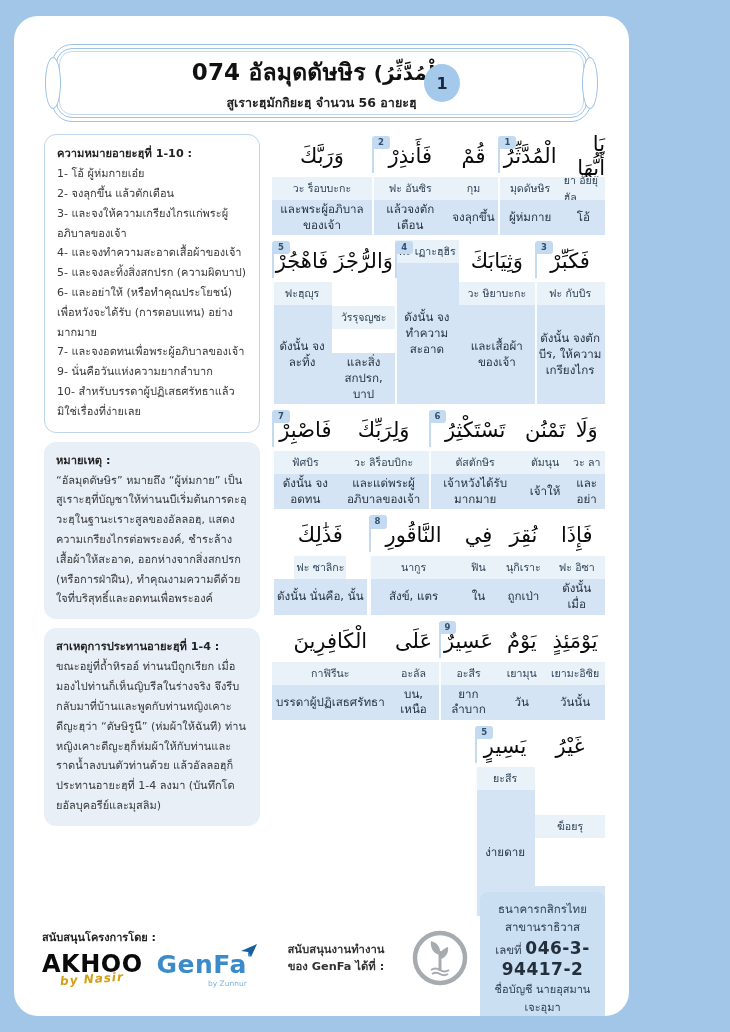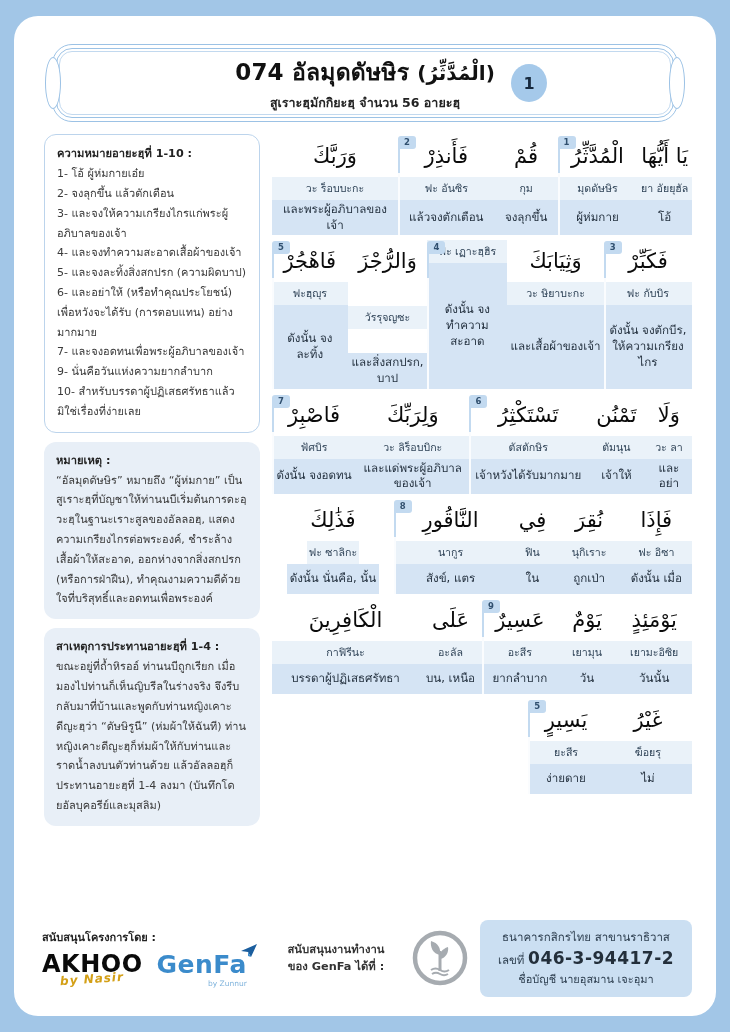--- a/index.html
+++ b/index.html
@@ -4,21 +4,21 @@
 <style>
   * { margin:0; padding:0; box-sizing:border-box; }
   html,body { width:730px; height:1032px; }
   body {
     background:#A2C6E7;
     font-family:"DejaVu Sans", sans-serif;
     position:relative;
     overflow:hidden;
   }
   .page {
-    position:absolute; left:14px; top:16px; width:702px; height:1000px;
+    position:absolute; left:14px; top:16px; width:615px; height:1000px;
     background:#ffffff; border-radius:24px; overflow:hidden;
   }
   
   .hbox {
     position:relative; margin:28px 38px 12px 38px; height:78px;
     border:1.5px solid #9CC2E5; border-radius:20px;
     display:flex; flex-direction:column; align-items:center; justify-content:center;
   }
   .hbox::before { content:''; position:absolute; inset:3px; border:1px solid #9CC2E5; border-radius:16px; pointer-events:none;}
   .hbox::after  { content:''; position:absolute; inset:6px; border:1px solid #C2D9EF; border-radius:13px; pointer-events:none;}
@@ -263,21 +263,21 @@
             <div class="tr">อะลัล</div>
             <div class="th">บน, เหนือ</div>
           </div>
           <div class="cell" style="width: 35%;">
             <div class="ar">الْكَافِرِينَ</div>
             <div class="tr">กาฟิรีนะ</div>
             <div class="th">บรรดาผู้ปฏิเสธศรัทธา</div>
           </div>
         </div>
         <div class="wrow">
-          <div class="cell" style="width: 21%;">
+          <div class="cell" style="width: 21%; gap: 48px;">
             <div class="ar">غَيْرُ</div>
             <div class="tr">ฆ็อยรุ</div>
             <div class="th">ไม่</div>
           </div>
           <div class="cell vend" style="width: 18%;">
             <span class="vmark">5</span>
             <div class="ar">يَسِيرٍ</div>
             <div class="tr">ยะสีร</div>
             <div class="th">ง่ายดาย</div>
           </div>

